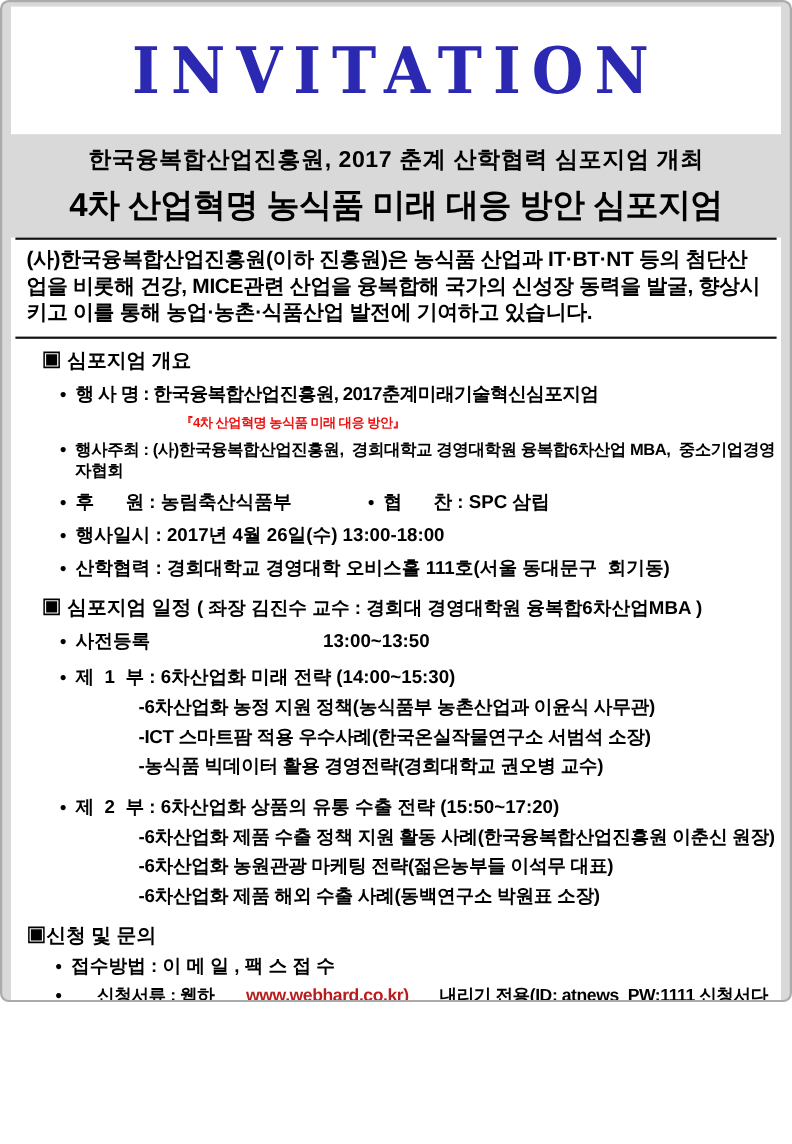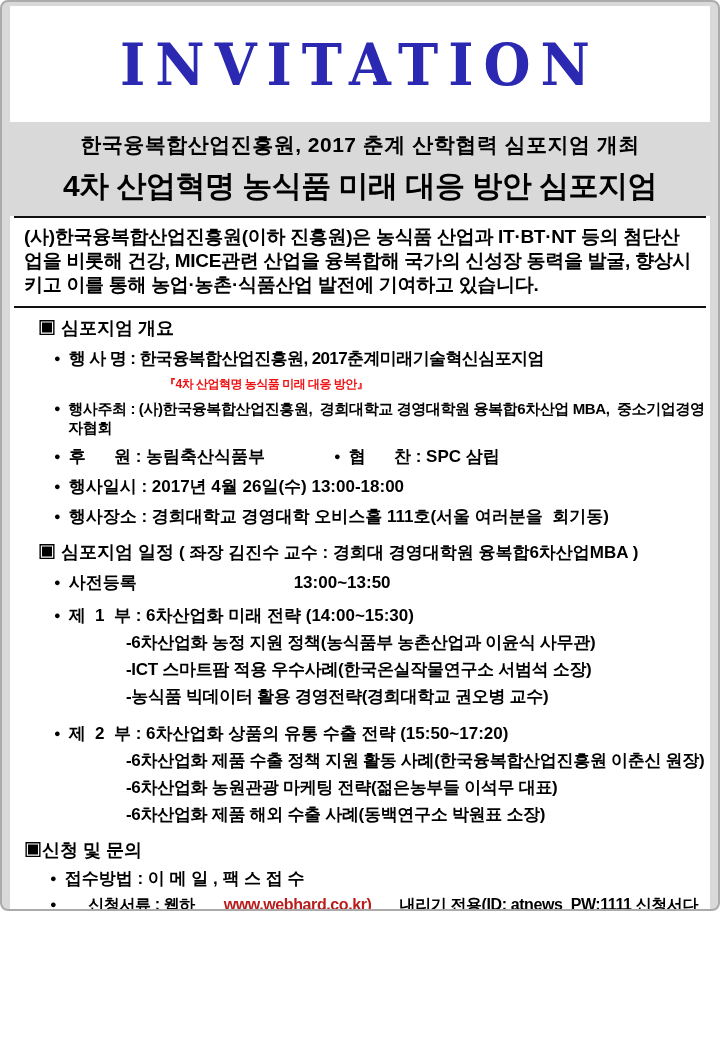--- a/index.html
+++ b/index.html
@@ -54,21 +54,21 @@
       <span class="t">행사주최 : (사)한국융복합산업진흥원,  경희대학교 경영대학원 융복합6차산업 MBA,  중소기업경영자협회</span>
     </div>
     <div class="row">
       <span class="dot t" style="display:inline-block;min-width:280px;">후      원 : 농림축산식품부</span>
       <span class="dot t">협      찬 : SPC 삼립</span>
     </div>
     <div class="row dot">
       <span class="t">행사일시 : 2017년 4월 26일(수) 13:00-18:00</span>
     </div>
     <div class="row dot">
-      <span class="t">행사장소 : 경희대학교 경영대학 오비스홀 111호(서울 여러분을  회기동)</span>
+      <span class="t">산학협력 : 경희대학교 경영대학 오비스홀 111호(서울 동대문구  회기동)</span>
     </div>
 
     <div class="sec-h" style="margin-top:12px;">
       <span class="t">▣ 심포지엄 일정</span>
       <span class="t" style="font-size:17px;">( 좌장 김진수 교수 : 경희대 경영대학원 융복합6차산업MBA )</span>
     </div>
 
     <div class="row dot">
       <span class="label-w t">사전등록</span>
       <span class="t">13:00~13:50</span>

